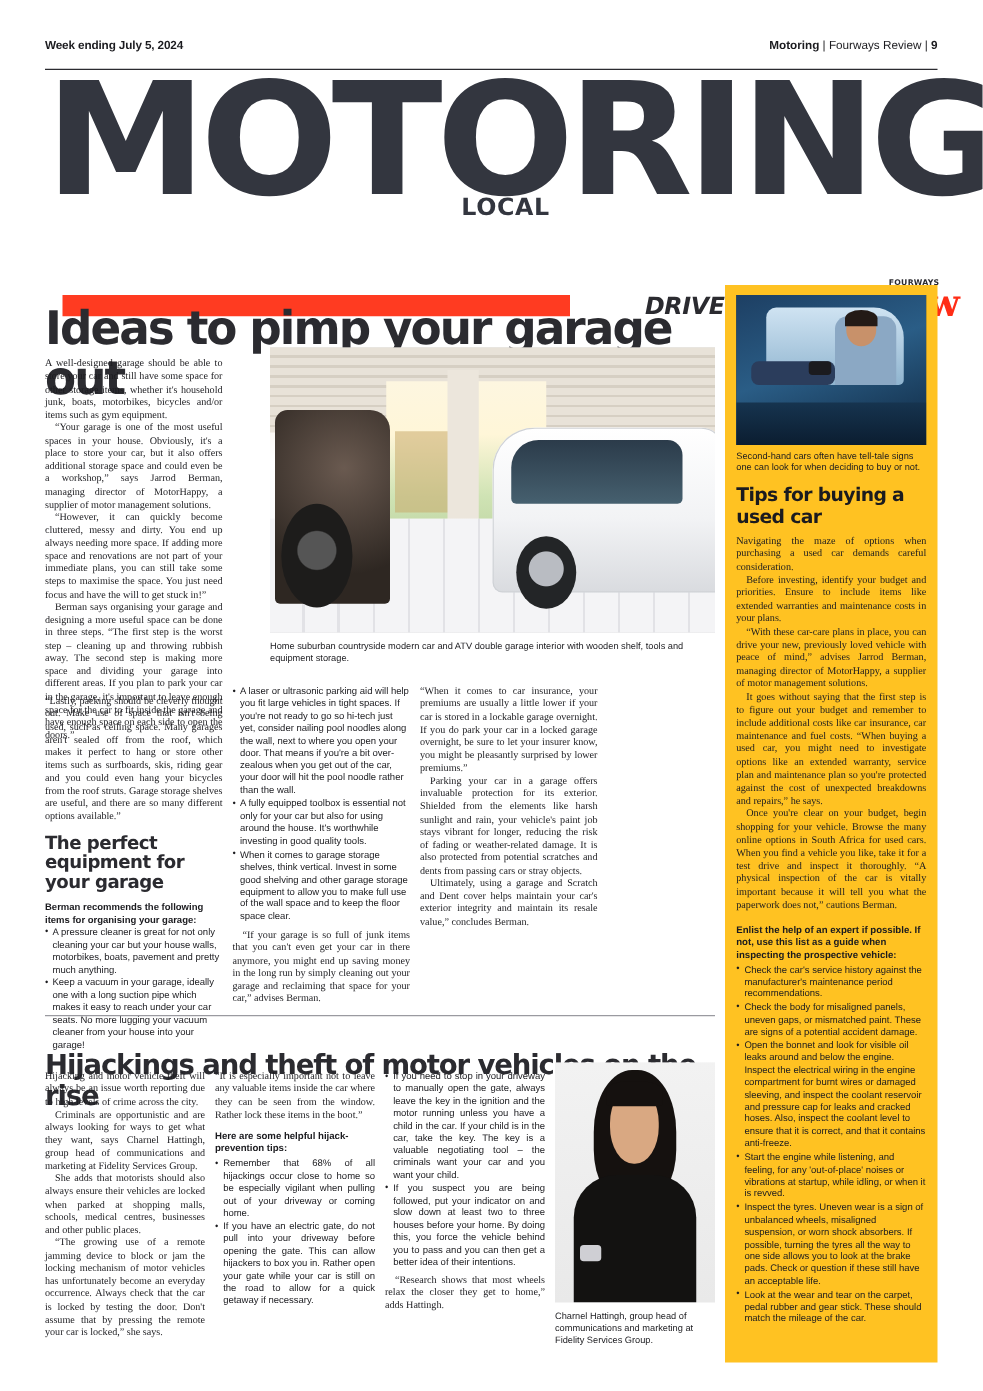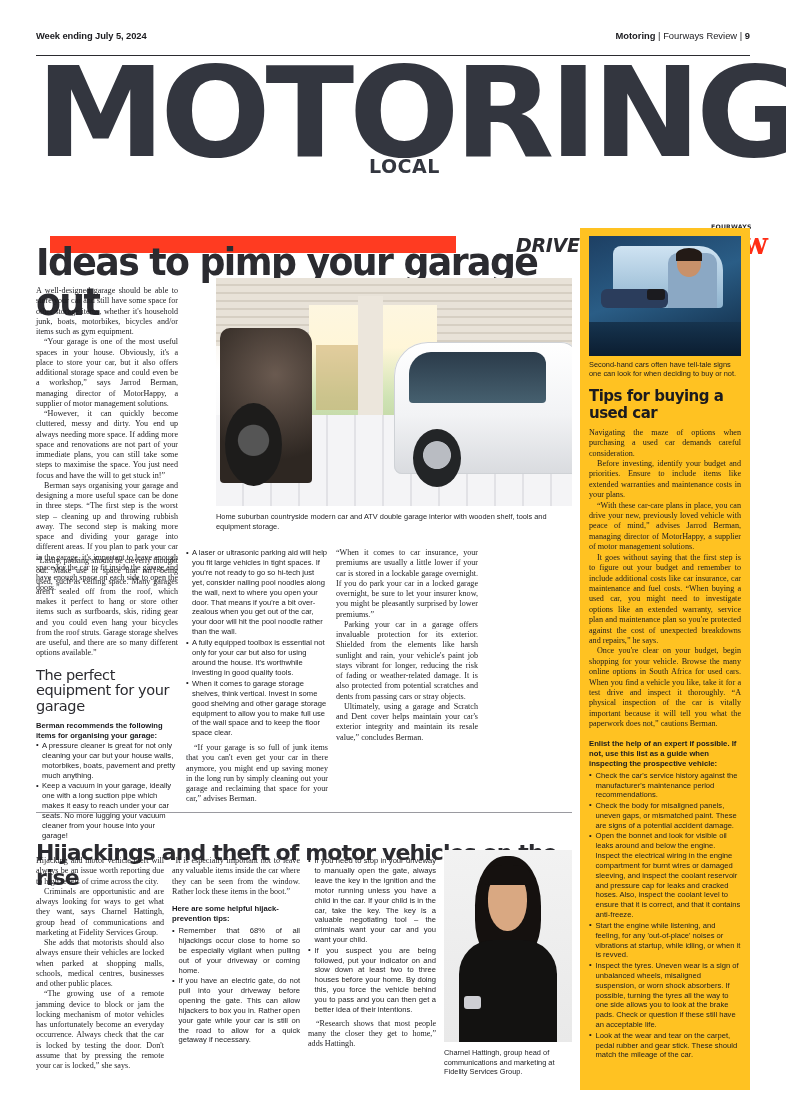--- a/index.html
+++ b/index.html
@@ -61,21 +61,21 @@
   }
 
   .col{position:absolute;font-size:8.1px;line-height:10.25px;text-align:justify;}
   .col p{margin:0;text-indent:8px;}
   .col p.first{text-indent:0;}
 
   .c1a{left:36px;top:286px;width:142px;}
   .c1b{left:36px;top:556px;width:142px;}
 
   .sub-h{
-    font-family:"DejaVu Sans",sans-serif;font-weight:normal;
+    font-family:"DejaVu Sans",sans-serif;font-weight:bold;
     font-size:14.5px;line-height:15.5px;letter-spacing:-0.4px;color:#2b2b30;
     margin:9px 0 7px 0;text-indent:0;text-align:left;
   }
   .sans{font-family:"Liberation Sans",sans-serif;font-size:7.6px;line-height:9.9px;text-align:left;}
   .sans b{font-weight:bold;}
   .blist{margin:0;padding:0;list-style:none;}
   .blist li{position:relative;padding-left:6px;margin-bottom:1px;}
   .blist li:before{content:"\2022";position:absolute;left:0;top:-0.5px;}
 
   .photo{position:relative;overflow:hidden;background:#ddd;}
@@ -281,21 +281,21 @@
       <li>If you have an electric gate, do not pull into your driveway before opening the gate. This can allow hijackers to box you in. Rather open your gate while your car is still on the road to allow for a quick getaway if necessary.</li>
     </ul>
   </div>
 
   <div class="col b3">
     <ul class="sb-list">
       <li>If you need to stop in your driveway to manually open the gate, always leave the key in the ignition and the motor running unless you have a child in the car. If your child is in the car, take the key. The key is a valuable negotiating tool – the criminals want your car and you want your child.</li>
       <li>If you suspect you are being followed, put your indicator on and slow down at least two to three houses before your home. By doing this, you force the vehicle behind you to pass and you can then get a better idea of their intentions.</li>
     </ul>
     <div style="height:3px"></div>
-    <p style="margin:0;text-indent:8px;font-size:8.1px;line-height:10.25px;text-align:justify;">“Research shows that most people many the closer they get to home,” adds Hattingh.</p>
+    <p style="margin:0;text-indent:8px;font-size:8.1px;line-height:10.25px;text-align:justify;">“Research shows that most wheels relax the closer they get to home,” adds Hattingh.</p>
   </div>
 
   <div class="photo photo2">
     <div class="lady-art">
       <div class="hair"></div>
       <div class="face"></div>
       <div class="fringe"></div>
       <div class="torso"></div>
       <div class="watch"></div>
     </div>

